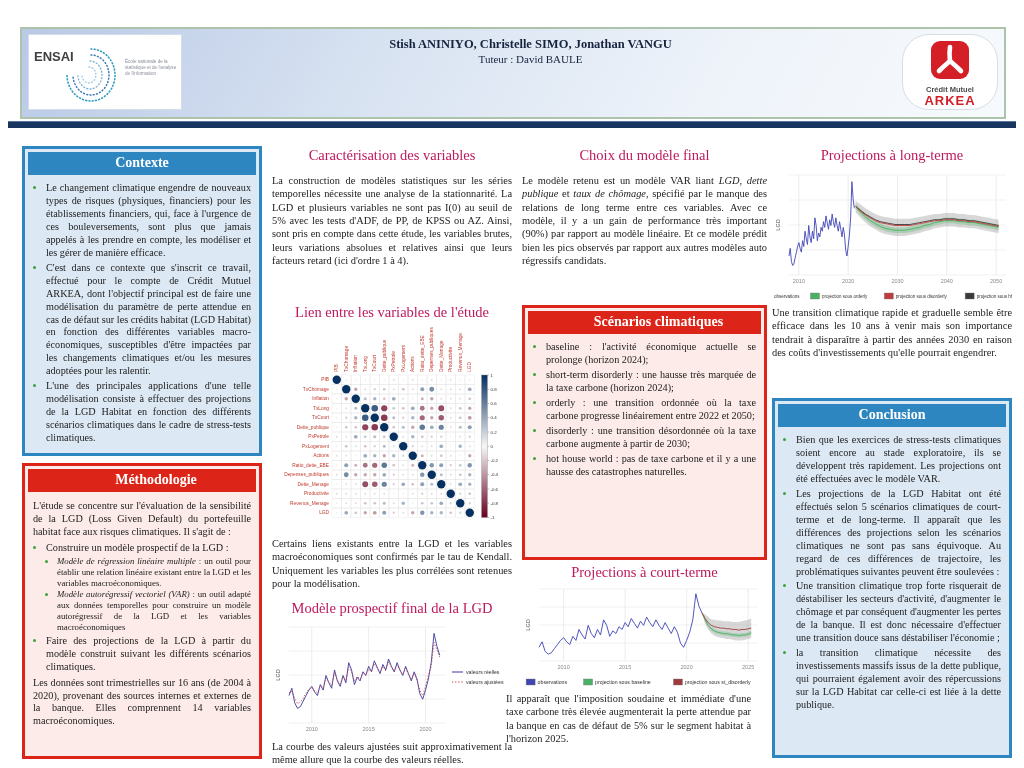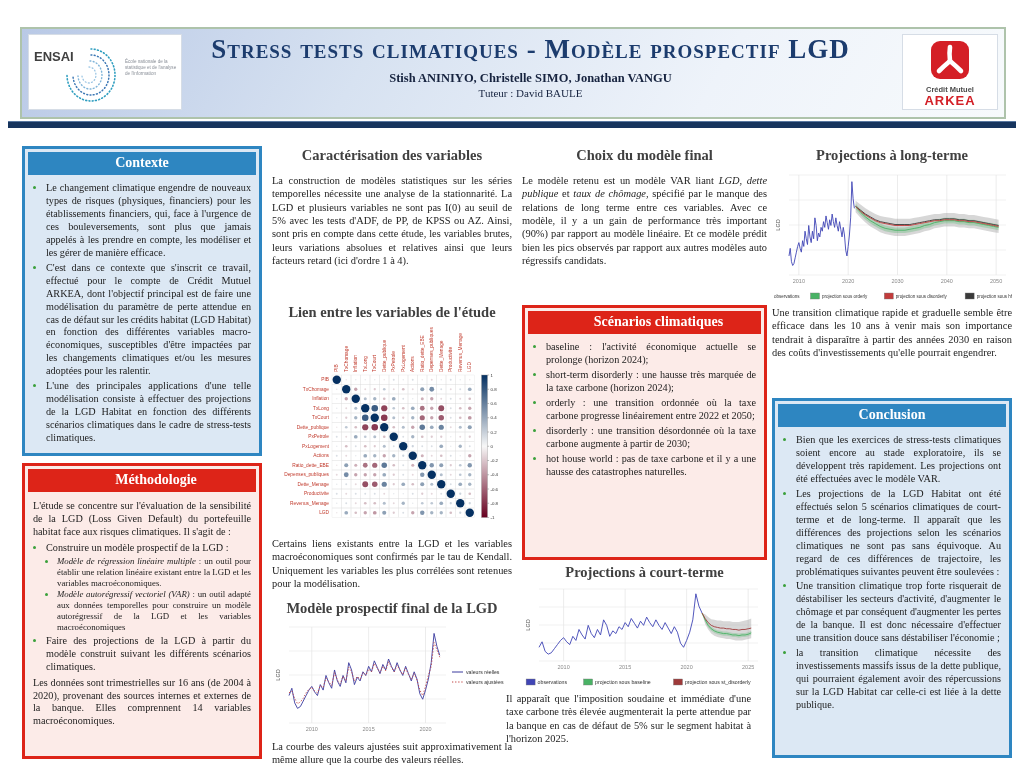--- a/index.html
+++ b/index.html
@@ -13,26 +13,26 @@
   #poster-title{font-variant-caps:small-caps;font-size:27px;letter-spacing:1px;color:#1c3c6e;
     font-weight:600;line-height:1.15;margin-top:3px;}
   #poster-authors{font-size:12.5px;font-weight:bold;color:#16233f;margin-top:6px;}
   #poster-tutor{font-size:11px;color:#16233f;margin-top:1px;}
   .logo-card{position:absolute;background:#ffffff;border:1px solid #d6dde6;}
   #ensai-card{left:6px;top:5px;width:152px;height:74px;}
   #ensai-name{position:absolute;left:5px;top:14px;font-family:"Liberation Sans",sans-serif;
     font-weight:bold;font-size:13px;color:#404040;}
   #ensai-sub{position:absolute;left:96px;top:24px;width:52px;font-family:"Liberation Sans",sans-serif;
     font-size:4.6px;line-height:1.35;color:#8a8f98;}
-  #arkea-card{right:6px;top:5px;width:94px;height:74px;text-align:center;}
+  #arkea-card{right:6px;top:5px;width:94px;height:74px;text-align:center;border-radius:27px;}
   #arkea-top{font-family:"Liberation Sans",sans-serif;font-size:7.5px;font-weight:bold;color:#4a4a4a;margin-top:1px;}
   #arkea-bottom{font-family:"Liberation Sans",sans-serif;font-size:13px;font-weight:bold;color:#d32027;letter-spacing:1px;margin-top:-1px;}
   #divider{left:8px;top:121px;width:1008px;height:6px;background:#17355e;border-top:1px solid #58779f;}
   
-  .h-blue{font-size:14.5px;font-weight:bold;color:#404040;text-align:center;line-height:1.1;}
+  .h-blue{font-size:14.5px;font-weight:normal;color:#be185d;text-align:center;line-height:1.1;}
   .para{font-size:10.4px;line-height:1.28;text-align:justify;}
   
   .box{box-sizing:border-box;}
   .box.blue{border:3px solid #2e86c1;background:#dce8f4;}
   .box.red{border:3px solid #dd2418;background:#fcebe8;}
   .box-head{margin:3px;padding:3px 0 4px;text-align:center;color:#ffffff;font-weight:bold;font-size:14px;}
   .blue .box-head{background:#2e86c1;}
   .red .box-head{background:#dd2418;padding-left:28px;}
   .box-body{padding:2px 8px 6px 8px;font-size:10.2px;line-height:1.27;text-align:justify;overflow:hidden;}
   ul.bullets{margin:2px 0 3px 0;padding-left:13px;list-style:disc outside;}
@@ -60,21 +60,20 @@
           <path d="M62,20 A18,20 0 1 1 44,41" stroke="#3d78b5" stroke-width="1.5" stroke-dasharray="0.9,2.4"></path>
           <path d="M61,26 A12,14 0 1 1 49,41" stroke="#7fb4d9" stroke-width="1.4" stroke-dasharray="0.9,2.4"></path>
           <path d="M60,32 A7,8 0 1 1 53,41" stroke="#9cc6e4" stroke-width="1.3" stroke-dasharray="0.9,2.4"></path>
         </g>
       </svg>
       <span id="ensai-name">ENSAI</span>
       <div id="ensai-sub">École nationale de la statistique et de l'analyse de l'information</div>
     </div>
 
     <div id="header-center">
-      <div id="poster-title">Stress tests climatiques - Modèle prospectif LGD</div>
       <div id="poster-authors">Stish ANINIYO, Christelle SIMO, Jonathan VANGU</div>
       <div id="poster-tutor">Tuteur : David BAULE</div>
     </div>
 
     <div class="logo-card" id="arkea-card">
       <svg width="40" height="40" viewBox="0 0 40 40" style="margin-top:5px">
         <rect x="1" y="1" width="38" height="38" rx="9" fill="#d41f26"></rect>
         <g stroke="#ffffff" stroke-width="4.6" fill="none" stroke-linecap="round">
           <path d="M20,21 Q19,13 20,7"></path>
           <path d="M20,21 Q14,26 9,31"></path>

